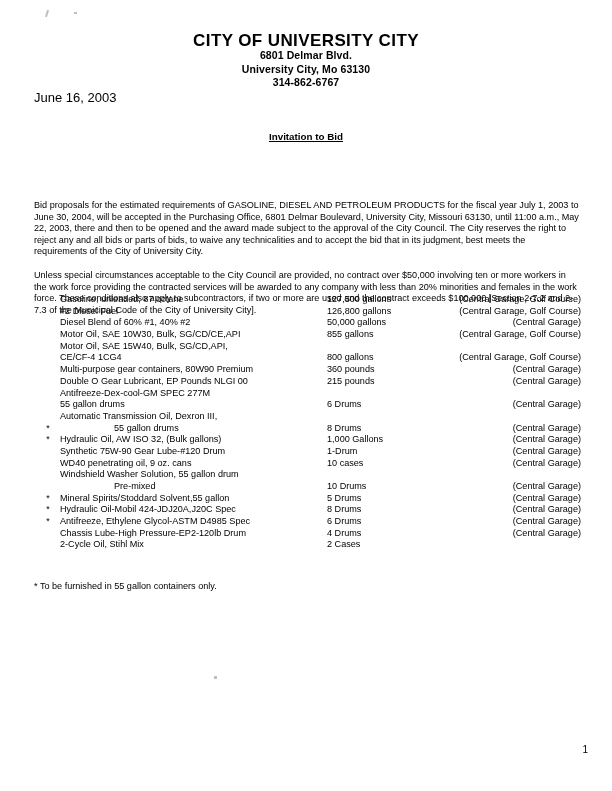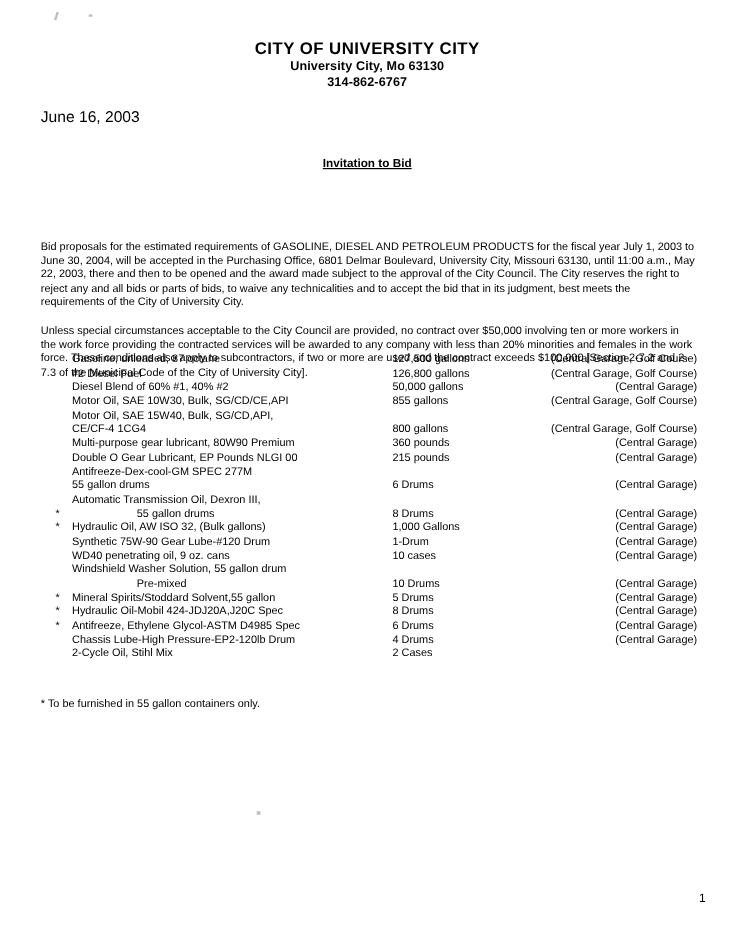--- a/index.html
+++ b/index.html
@@ -26,21 +26,21 @@
     opacity: 0.55;
   }
   .letterhead {
     position: absolute;
     left: 0;
     right: 0;
     top: 32px;
     text-align: center;
   }
   .lh-title {
-    font-size: 14px;
+    font-size: 17px;
     font-weight: bold;
     letter-spacing: 0.4px;
     line-height: 17px;
   }
   .lh-line {
     font-size: 10.5px;
     font-weight: bold;
     line-height: 13.5px;
     letter-spacing: 0.1px;
   }
@@ -131,20 +131,21 @@
 <body>
 
 <div class="page">
 
   <div class="speck" style="left:46px; top:10px; width:2px; height:7px; transform:rotate(18deg);"></div>
   <div class="speck" style="left:74px; top:12px; width:3px; height:2px;"></div>
   <div class="speck" style="left:214px; top:676px; width:3px; height:3px;"></div>
 
   <div class="letterhead">
     <div class="lh-title">CITY OF UNIVERSITY CITY</div>
+    <div class="lh-line">6801 Delmar Blvd.</div>
     <div class="lh-line">University City, Mo  63130</div>
     <div class="lh-line">314-862-6767</div>
   </div>
 
   <div class="date">June 16, 2003</div>
 
   <div class="doc-heading">Invitation to Bid</div>
 
   <div class="para" id="para-1">Bid proposals for the estimated requirements of GASOLINE, DIESEL AND PETROLEUM PRODUCTS for the fiscal year July 1, 2003 to June 30, 2004, will be accepted in the Purchasing Office, 6801 Delmar Boulevard, University City, Missouri  63130, until 11:00 a.m., May 22, 2003, there and then to be opened and the award made subject to the approval of the City Council.  The City reserves the right to reject any and all bids or parts of bids, to waive any technicalities and to accept the bid that in its judgment, best meets the requirements of the City of University City.</div>
   <div class="para" id="para-2">Unless special circumstances acceptable to the City Council are provided, no contract over $50,000 involving ten or more workers in the work force providing the contracted services will be awarded to any company with less than 20% minorities and females in the work force.  These conditions also apply to subcontractors, if two or more are used and the contract exceeds $100,000 [Section 2-7.2 and 2-7.3 of the Municipal Code of the City of University City].</div>
@@ -181,21 +182,21 @@
         <div class="col-loc"></div>
       </div>
       <div class="item-row">
         <div class="col-star"></div>
         <div class="col-desc">CE/CF-4 1CG4</div>
         <div class="col-qty">800 gallons</div>
         <div class="col-loc">(Central Garage, Golf Course)</div>
       </div>
       <div class="item-row">
         <div class="col-star"></div>
-        <div class="col-desc">Multi-purpose gear lubricant, 80W90 Premium</div>
+        <div class="col-desc">Multi-purpose gear containers, 80W90 Premium</div>
         <div class="col-qty">360 pounds</div>
         <div class="col-loc">(Central Garage)</div>
       </div>
       <div class="item-row">
         <div class="col-star"></div>
         <div class="col-desc">Double O Gear Lubricant, EP Pounds NLGI 00</div>
         <div class="col-qty">215 pounds</div>
         <div class="col-loc">(Central Garage)</div>
       </div>
       <div class="item-row">

